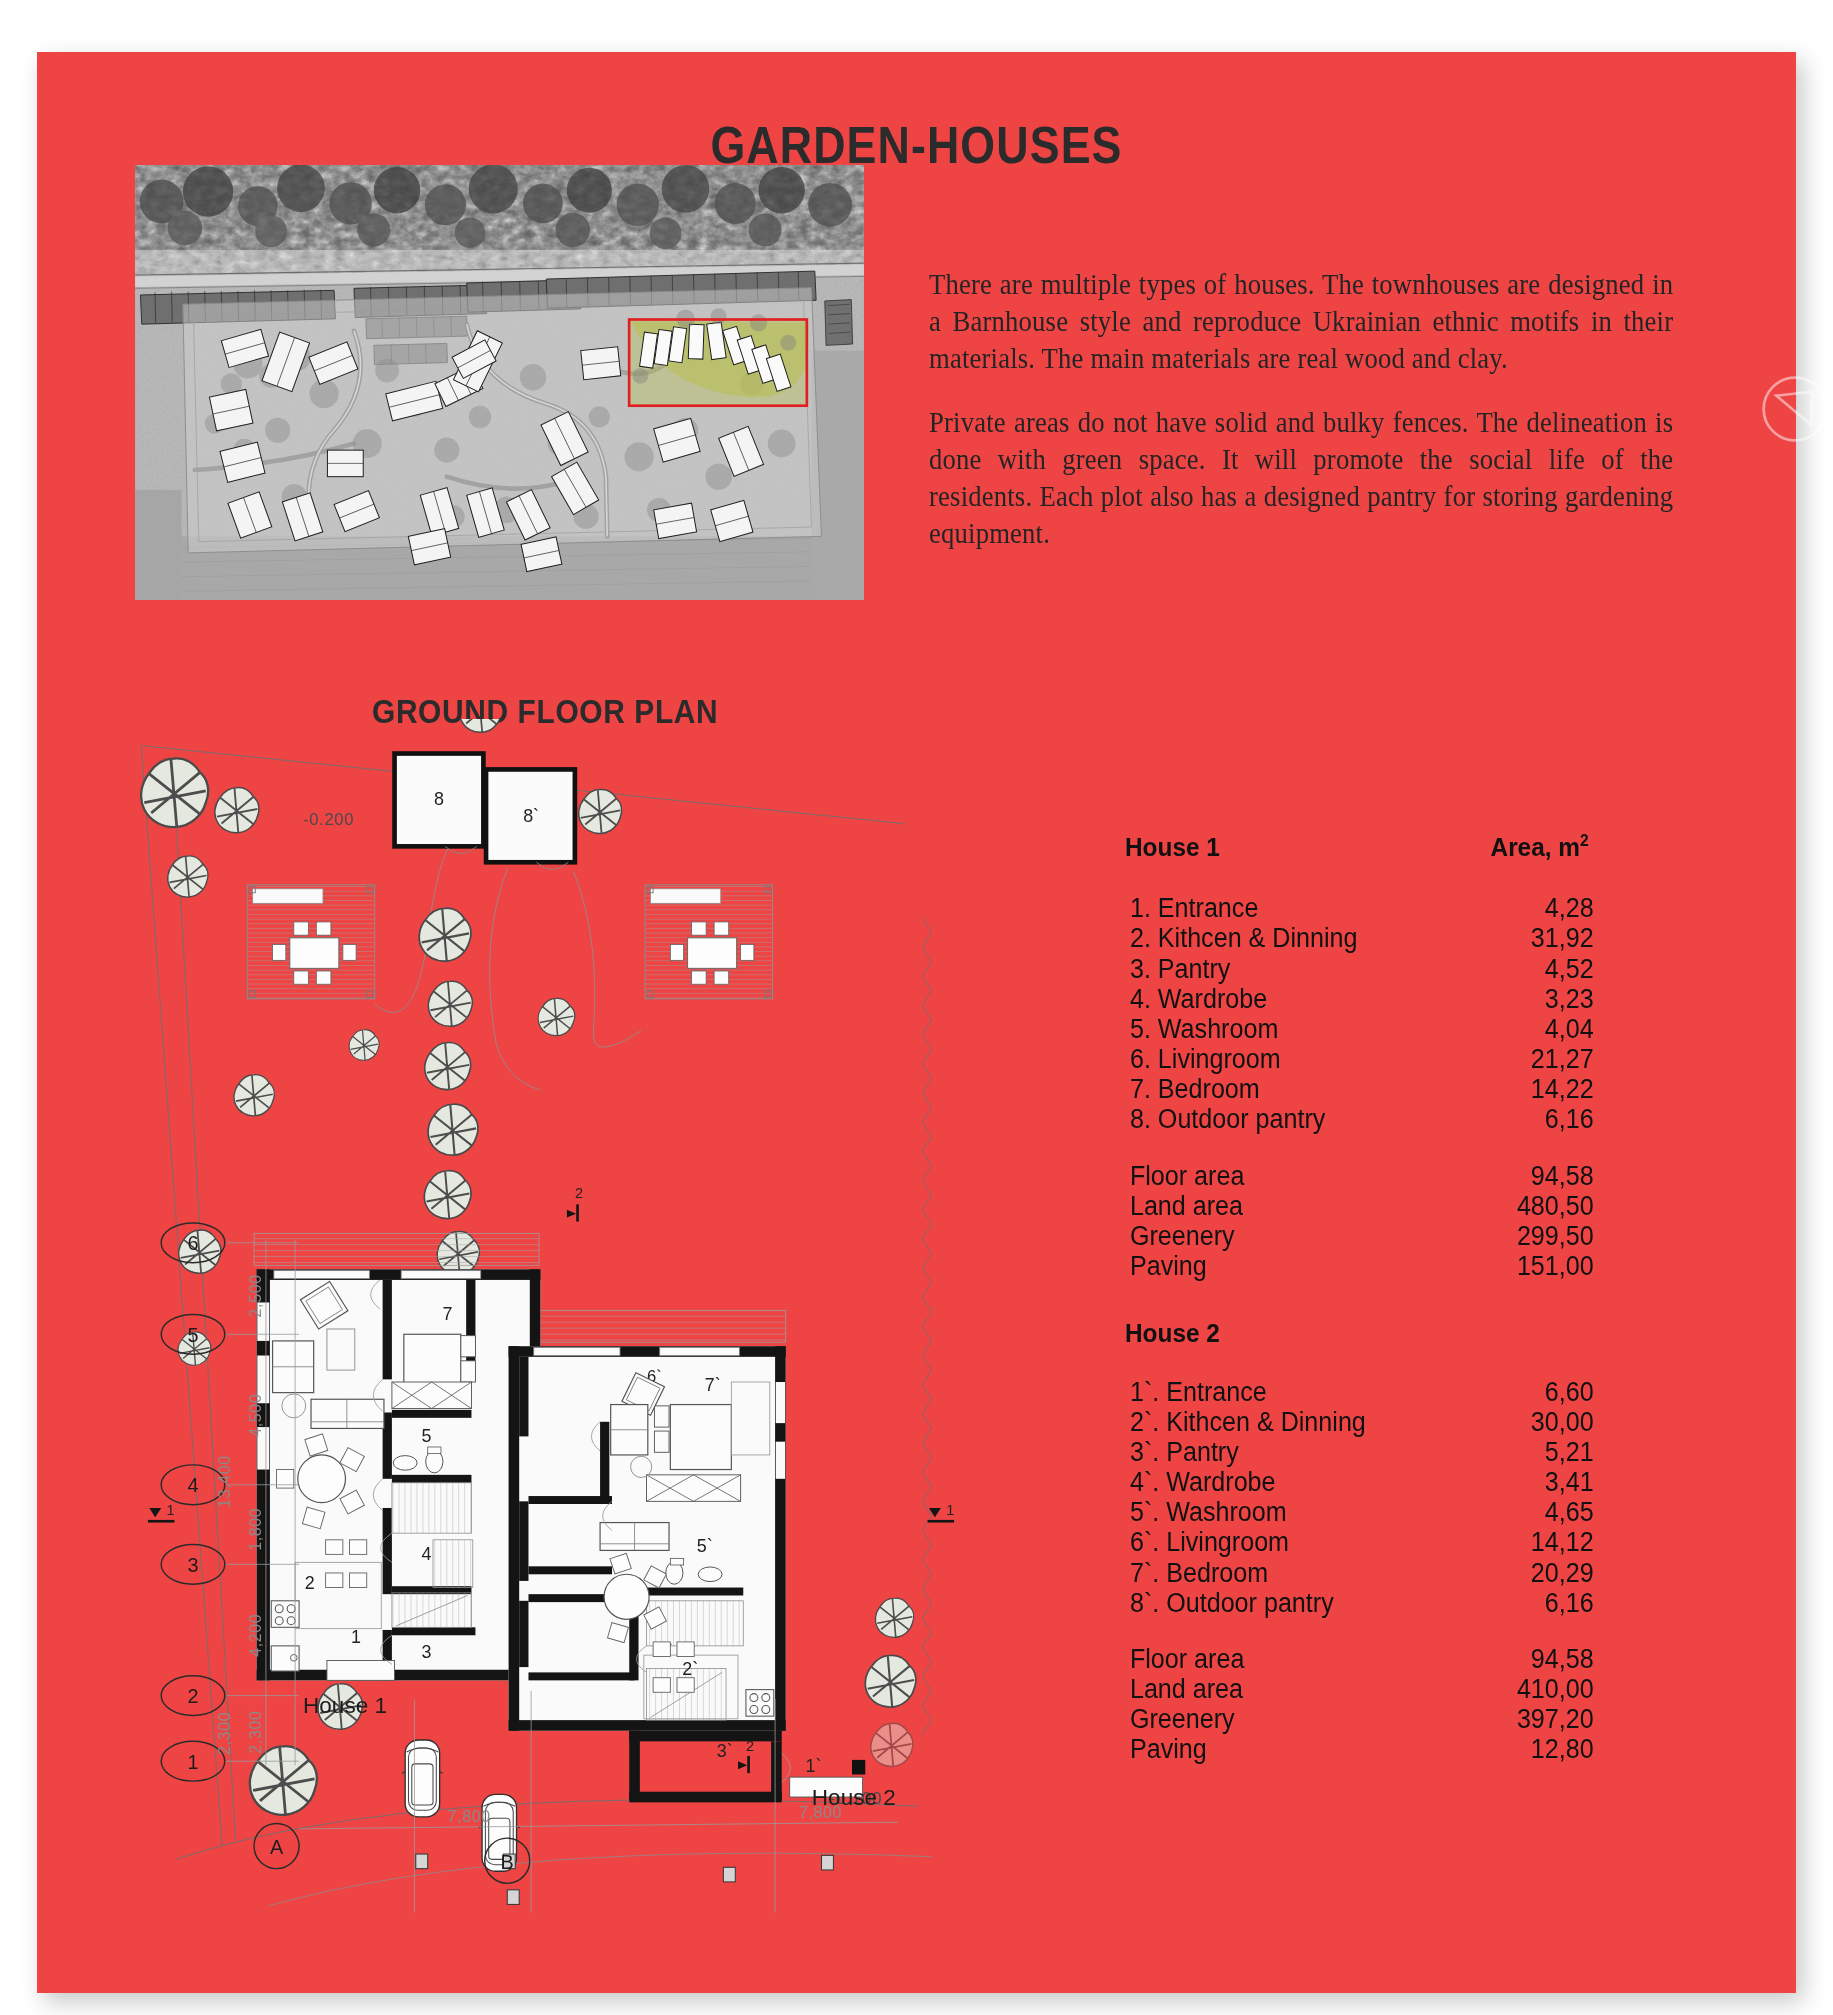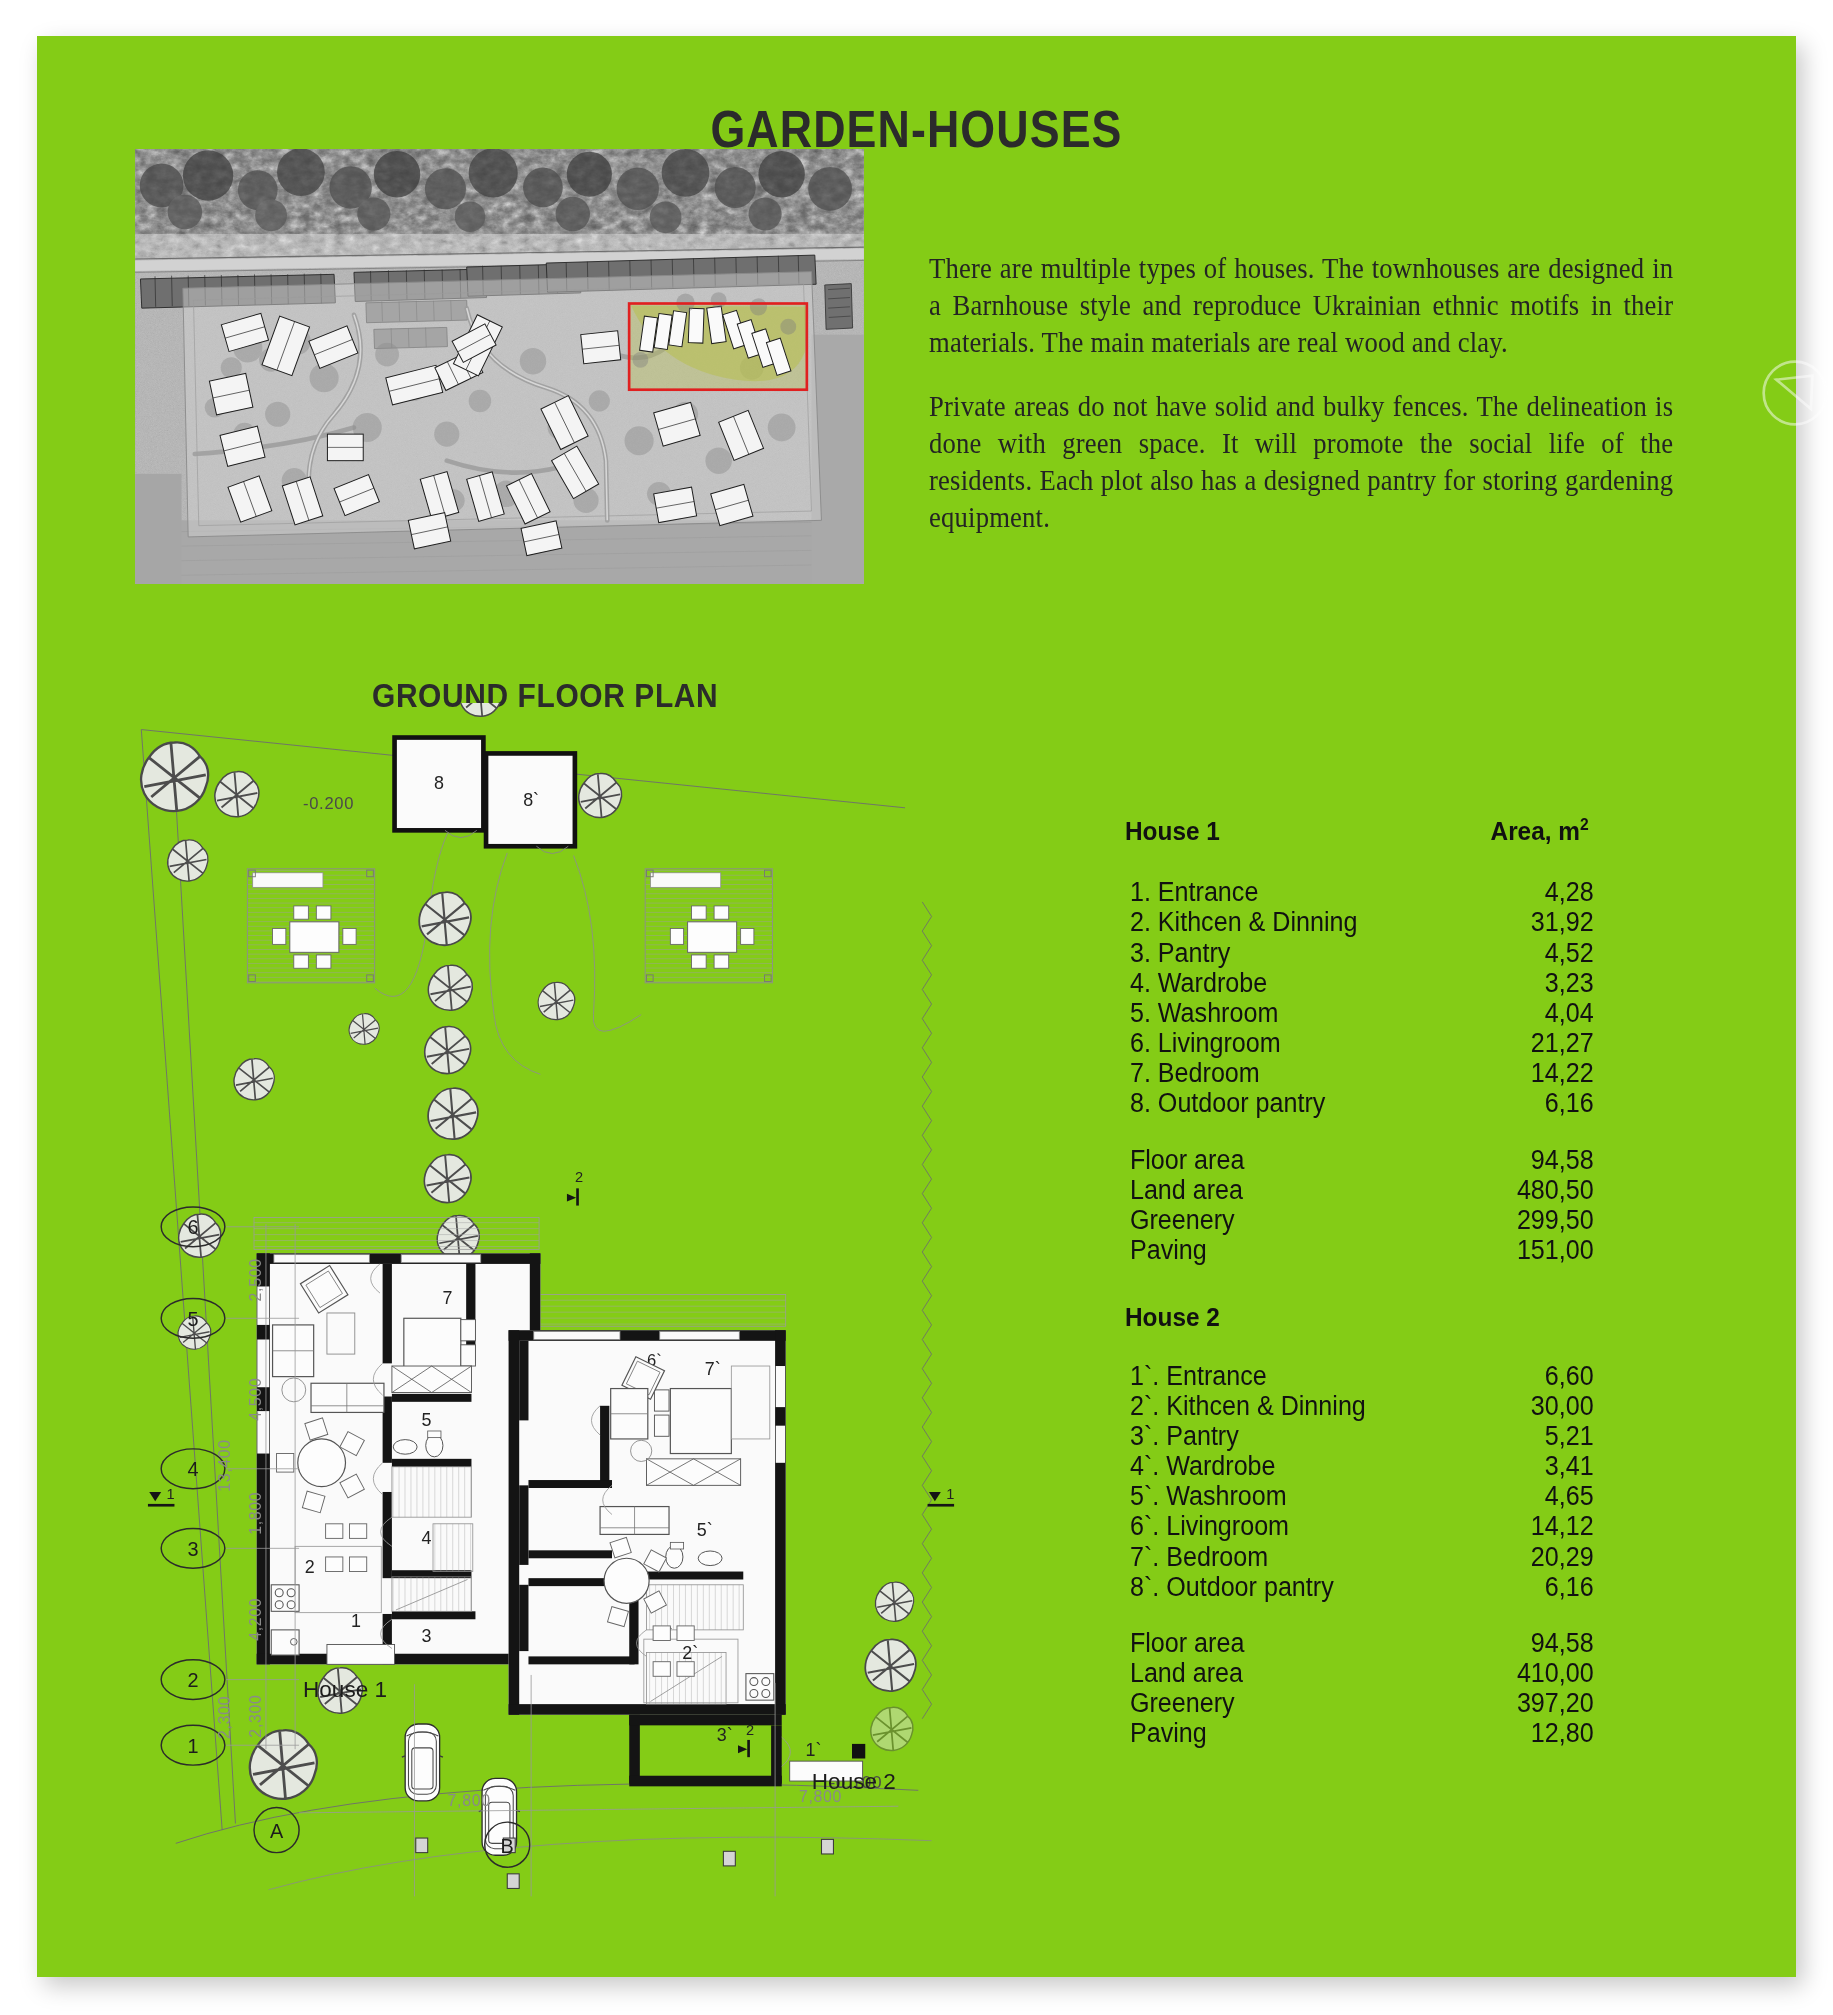--- a/index.html
+++ b/index.html
@@ -1,21 +1,21 @@
 <!DOCTYPE html>
 <html style="font-size:10.6px"><head>
 <meta charset="utf-8">
 <style>
   html,body{margin:0;padding:0;background:#ffffff;}
   body{width:1833px;height:2015px;position:relative;overflow:hidden;
        font-family:"Liberation Sans","DejaVu Sans",sans-serif;}
 
   
-  #board{position:absolute;left:37px;top:36px;width:1759px;height:1941px;
-         background:#84cc16;box-shadow:6.6px 9.3px 22.6px rgba(0,0,0,0.22);}
+  #board{position:absolute;left:37px;top:52px;width:1759px;height:1941px;
+         background:#ef4444;box-shadow:6.6px 9.3px 22.6px rgba(0,0,0,0.22);}
 
   
   #title{position:absolute;left:0;top:63px;width:1759px;text-align:center;
          font-size:52px;font-weight:bold;letter-spacing:1.3px;color:#2b2b2b;
          font-stretch:condensed;transform:scaleX(.86);transform-origin:center top;}
 
   
   #aerial{position:absolute;left:98px;top:113px;width:729px;height:435px;
           background:#9a9a9a;overflow:hidden;}
   #aerial svg{display:block;}

